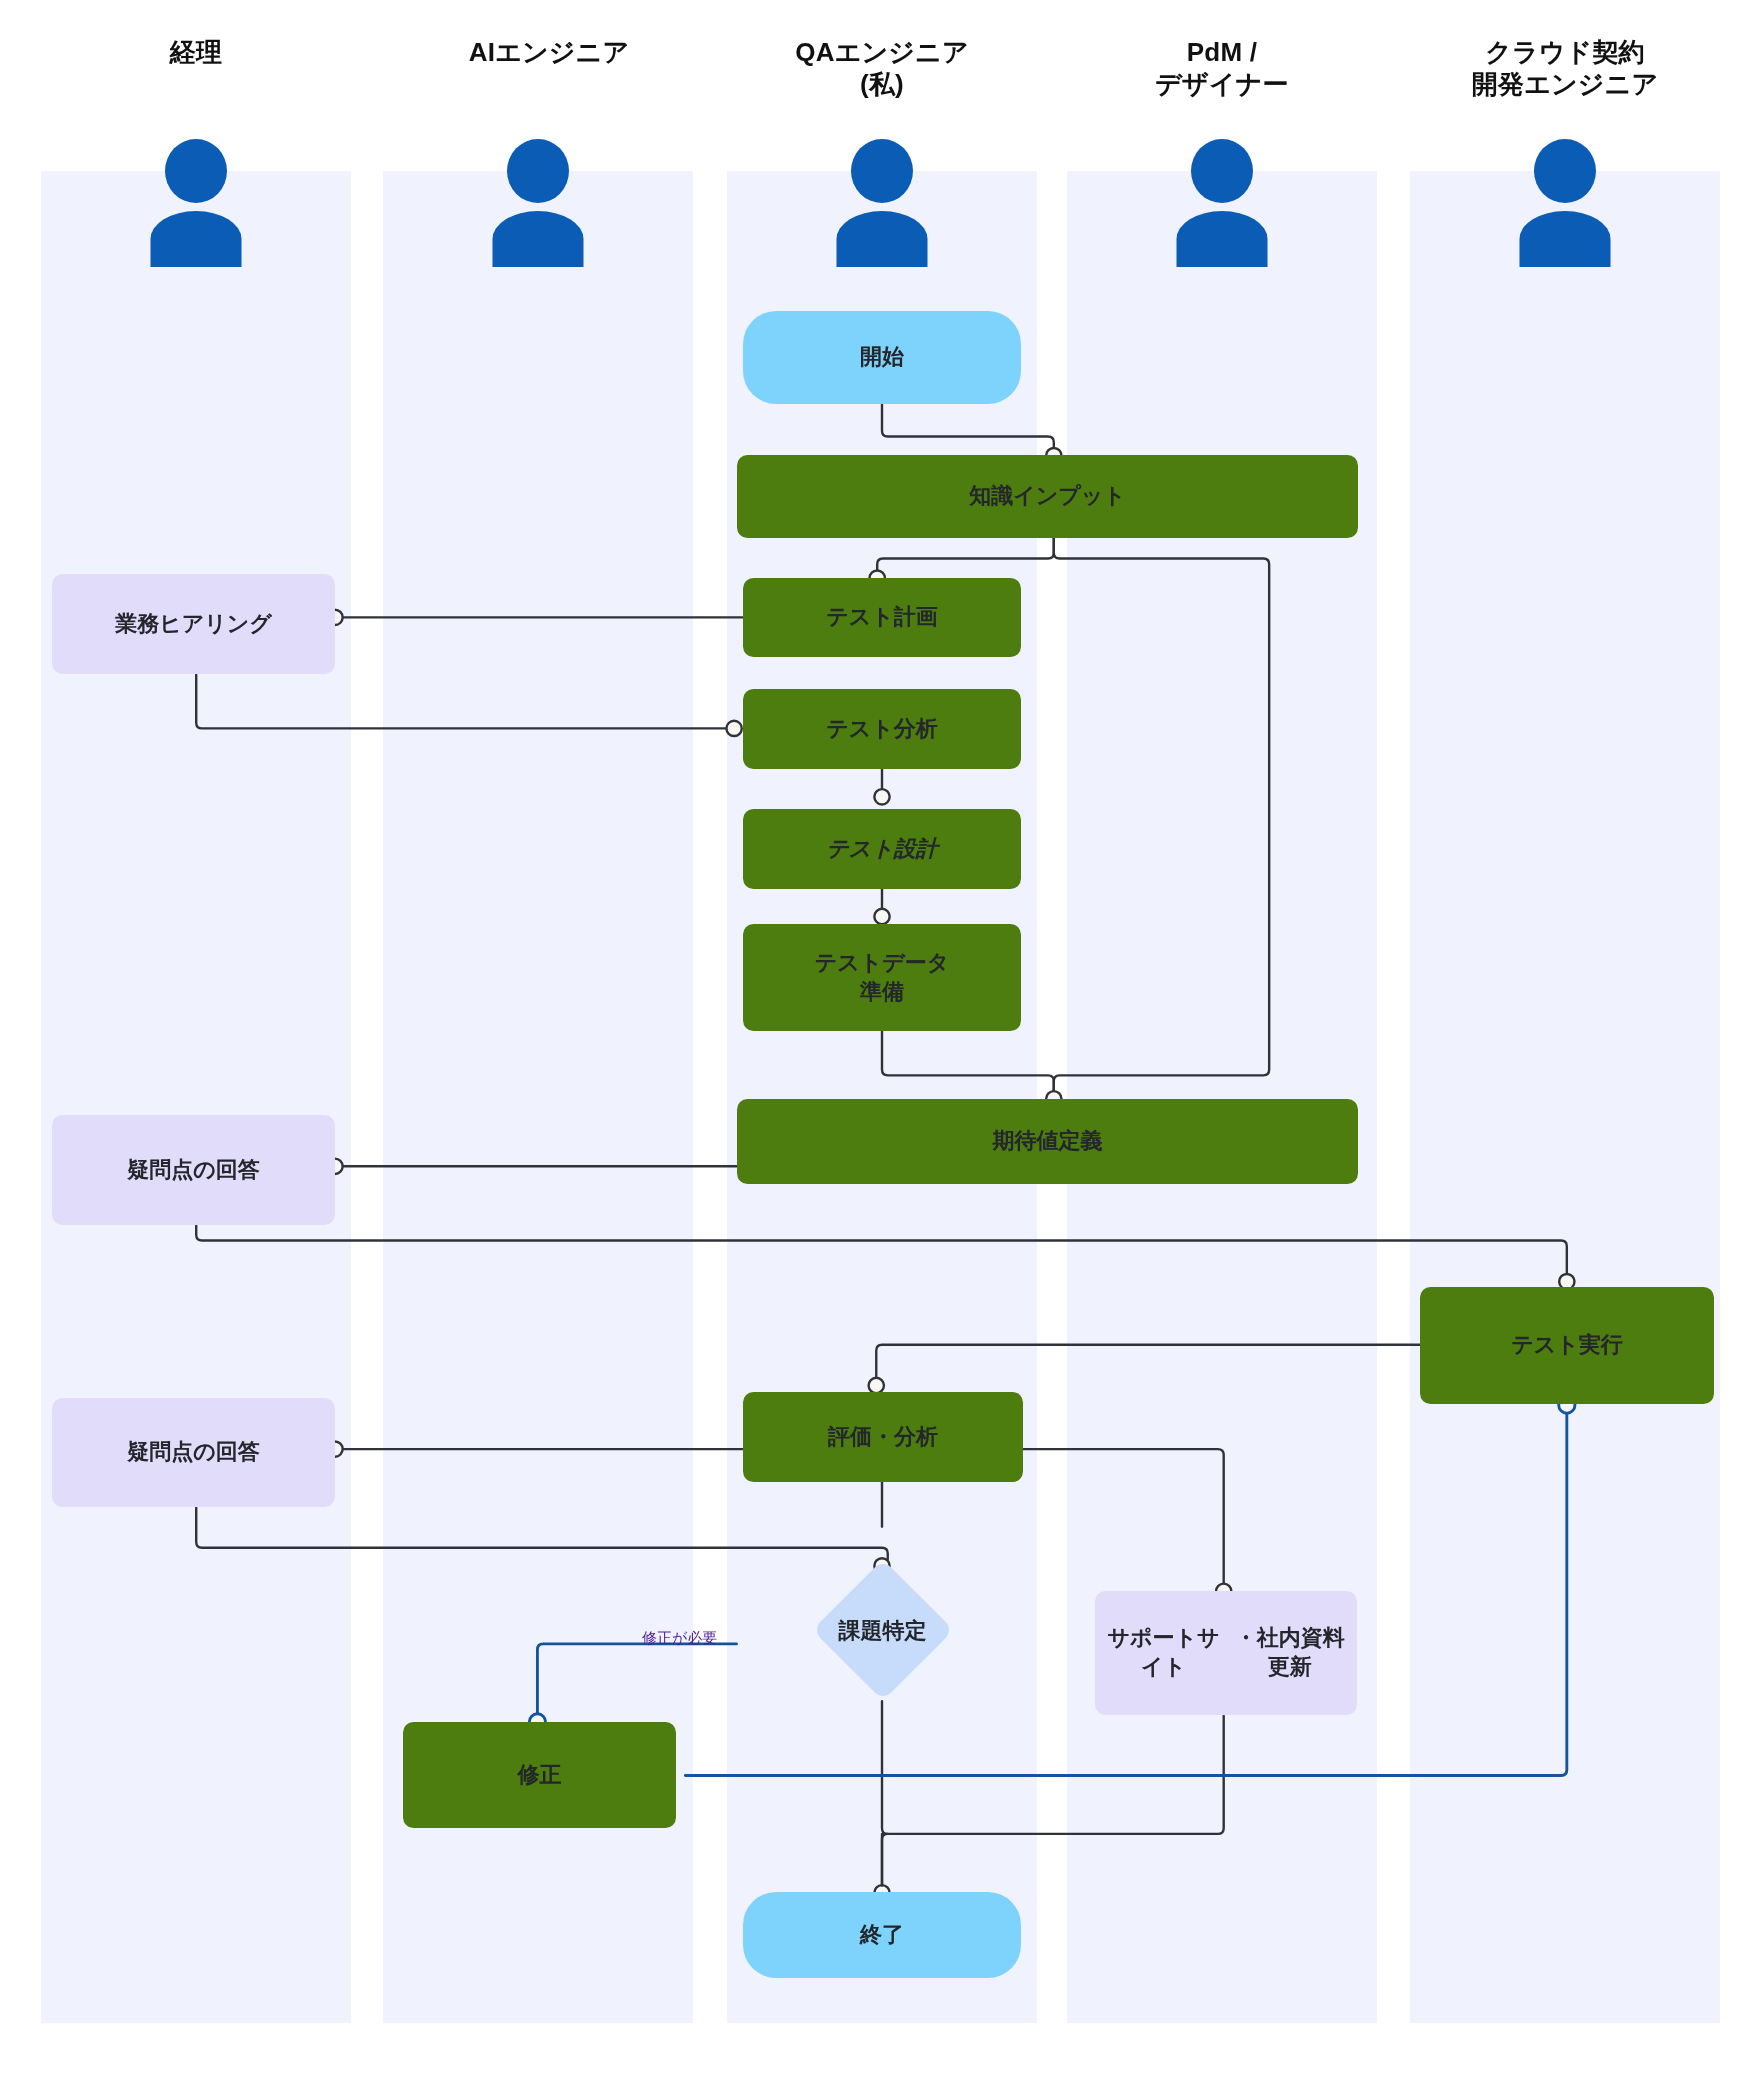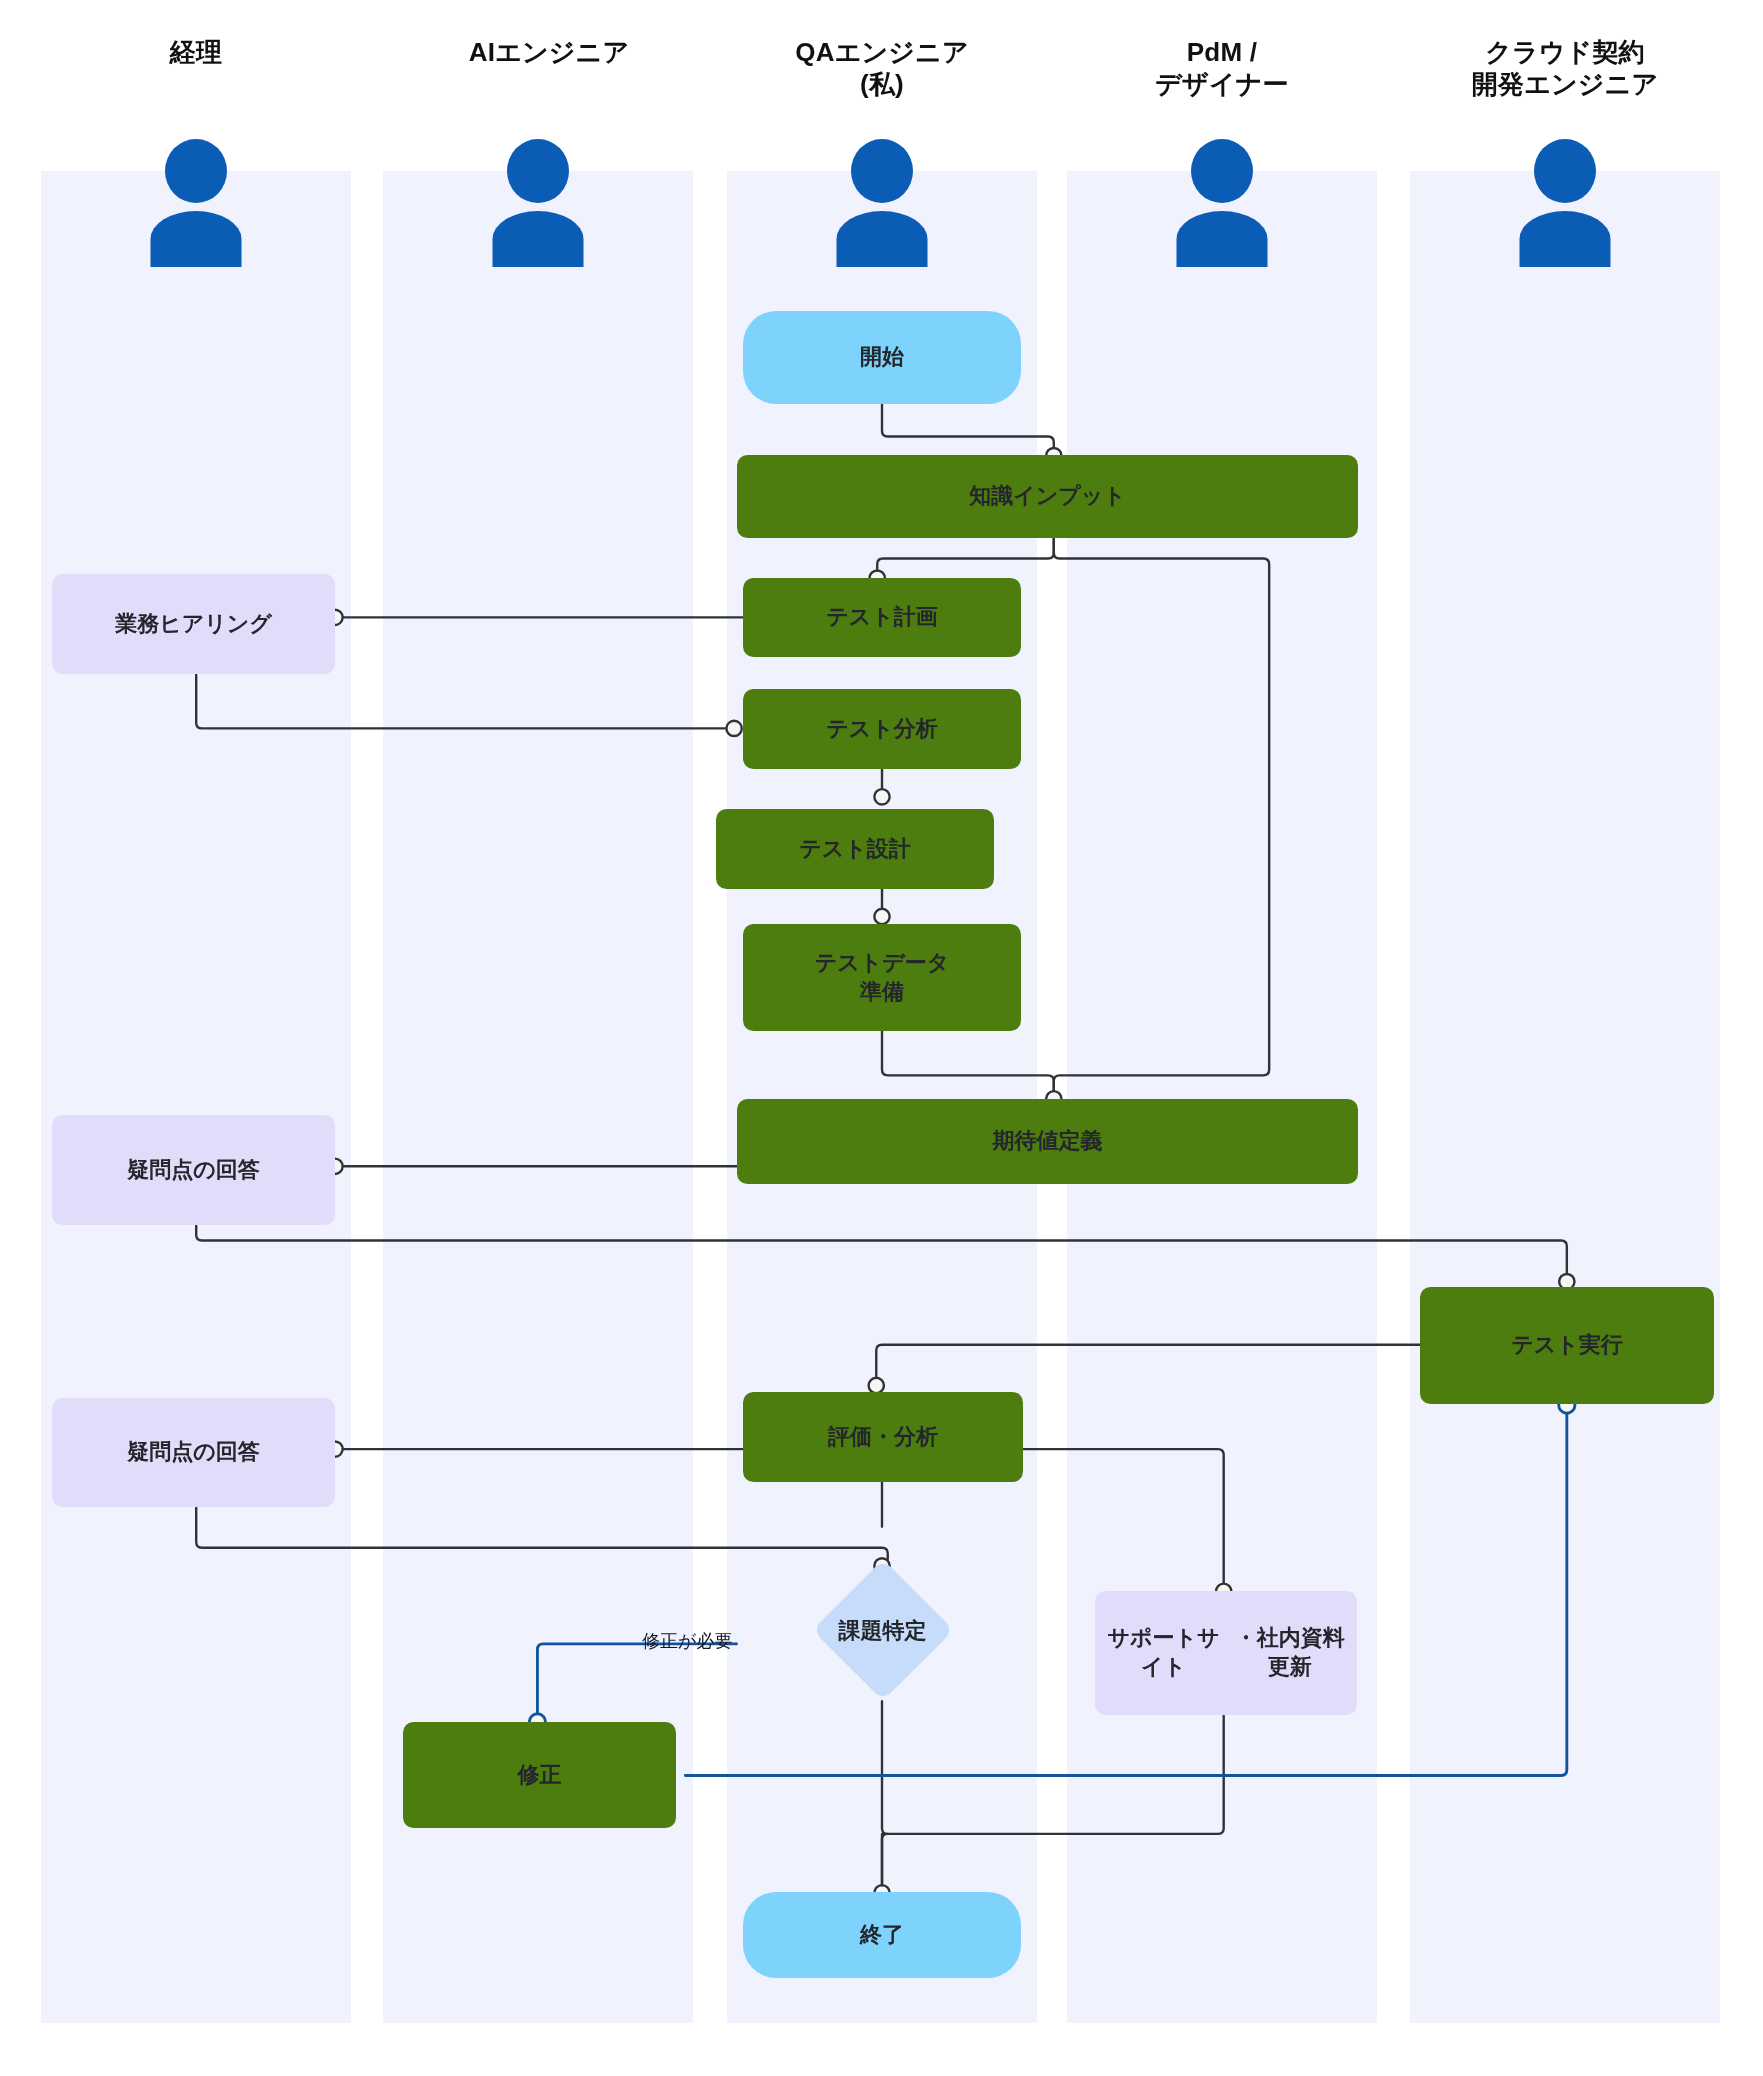--- a/index.html
+++ b/index.html
@@ -17,21 +17,21 @@
   .node{position:absolute;display:flex;align-items:center;justify-content:center;
         text-align:center;font-weight:bold;color:#23262b;box-sizing:border-box;
         font-size:22px;line-height:1.3;padding:2.9px 4.8px;}
   .node.proc{background:#4d7c0f;border-radius:10.5px;}
   .node.alt{background:#e2dcfb;border-radius:10.5px;}
   .node.term{background:#7dd3fc;border-radius:33px;}
   .diamond-shape{position:absolute;background:#c7dcfb;transform:rotate(45deg);
                  border-radius:11.5px;}
   .diamond-label{position:absolute;display:flex;align-items:center;justify-content:center;
                  font-weight:bold;color:#23262b;font-size:22px;text-align:center;}
-  .edge-label{position:absolute;color:#0f172a;font-size:18px;font-weight:normal;
+  .edge-label{position:absolute;color:#4c1d95;font-size:15px;font-weight:normal;
               white-space:nowrap;}
   svg.wires{position:absolute;left:0;top:0;width:1764px;height:2077px;overflow:visible;}
   .w{fill:none;stroke:#2f3338;stroke-width:5;stroke-linecap:round;stroke-linejoin:round;}
   .wb{fill:none;stroke:#14549e;stroke-width:6;stroke-linecap:round;stroke-linejoin:round;}
   .dot{fill:#f7f6f2;stroke:#2f3338;stroke-width:5;}
   .dotb{fill:#f7f6f2;stroke:#14549e;stroke-width:6;}
 </style>
 </head>
 <body>
 
@@ -151,21 +151,21 @@
   </div>
 
   <div class="node proc" style="left:743px; top:578px; width:278px; height:79px;">
     <span>テスト計画</span>
   </div>
 
   <div class="node proc" style="left:743px; top:689px; width:278px; height:80px;">
     <span>テスト分析</span>
   </div>
 
-  <div class="node proc" style="left:716px; top:809px; width:278px; height:80px;">
+  <div class="node proc" style="left:743px; top:809px; width:278px; height:80px;font-style:italic;">
     <span>テスト設計</span>
   </div>
 
   <div class="node proc" style="left:743px; top:924px; width:278px; height:107px; flex-direction:column;">
     <span>テストデータ</span>
     <span>準備</span>
   </div>
 
   <div class="node proc" style="left:737px; top:1099px; width:621px; height:85px;">
     <span>期待値定義</span>

